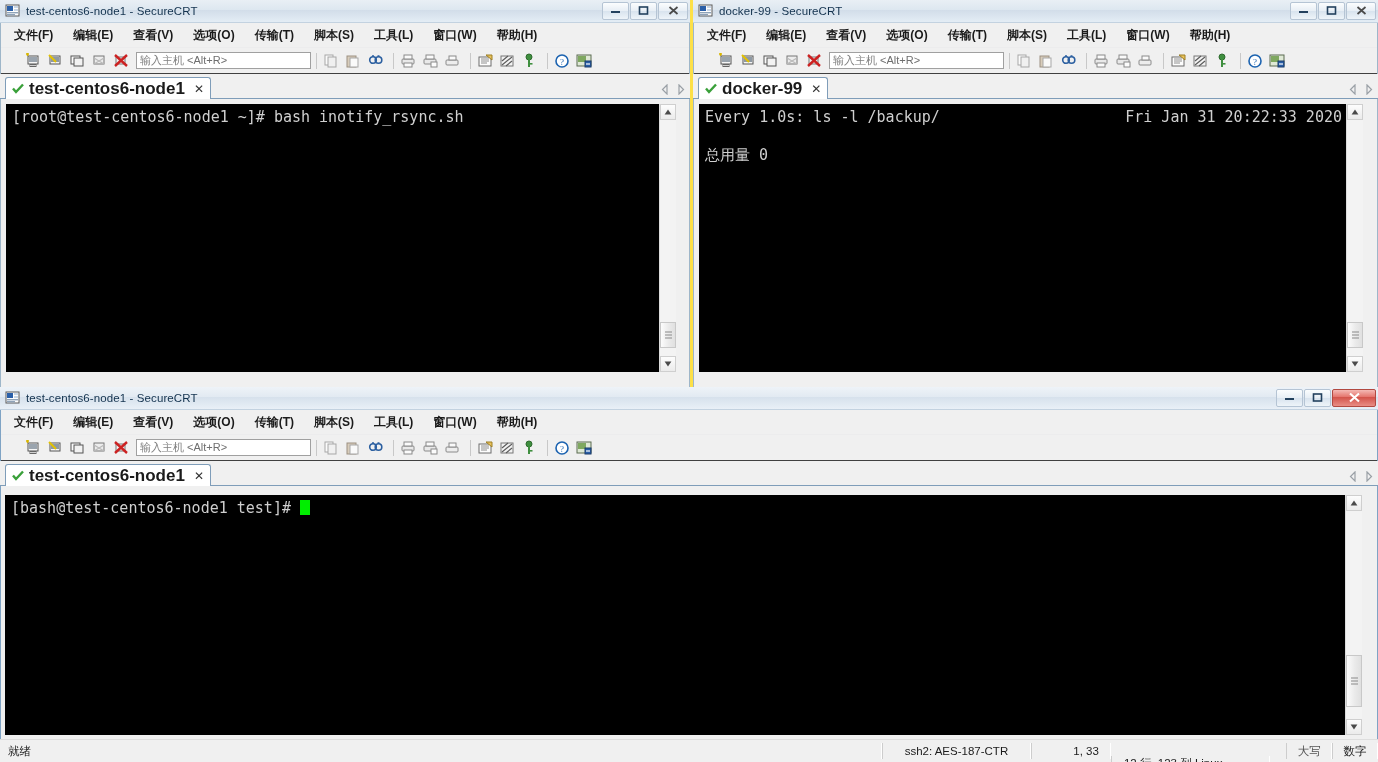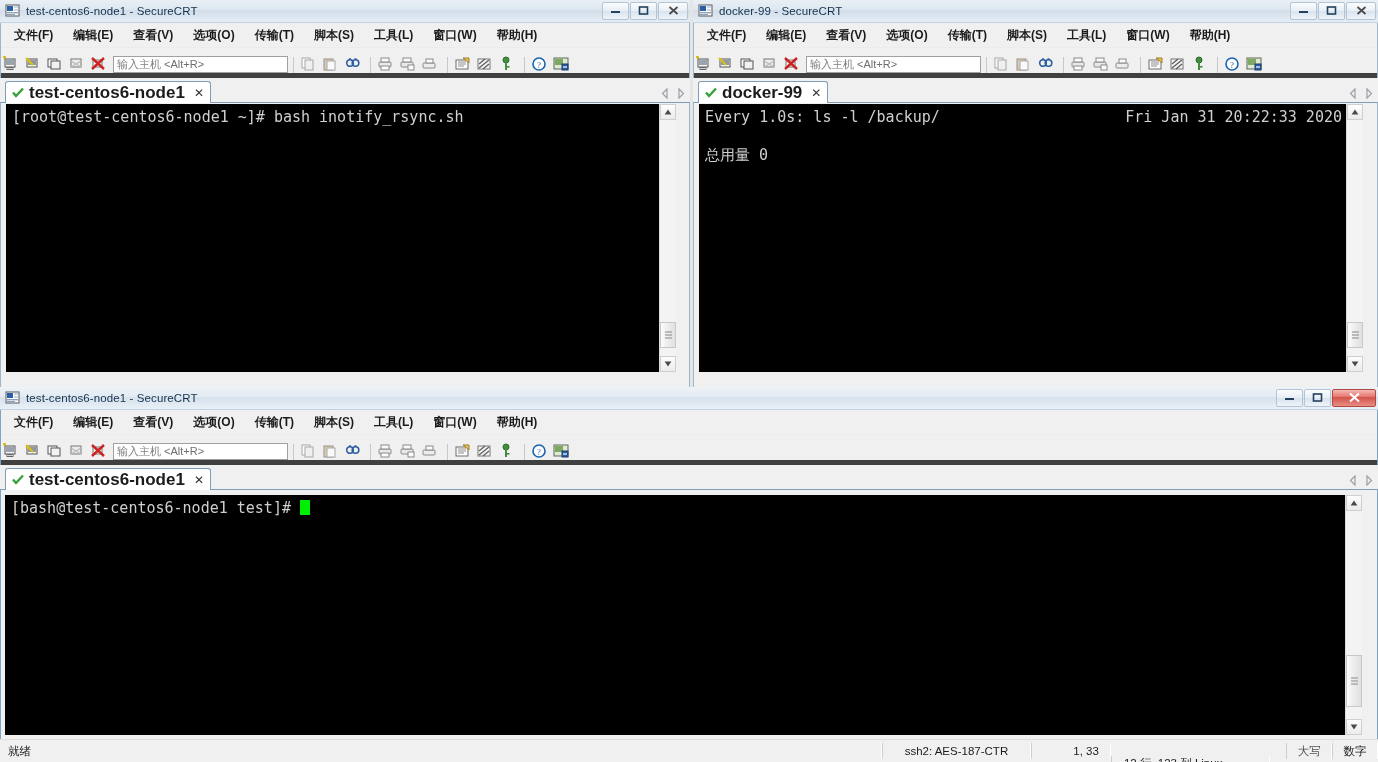--- a/index.html
+++ b/index.html
@@ -1,17 +1,17 @@
 <!DOCTYPE html>
 <html><head>
 <meta charset="utf-8">
 <style>
   html,body{margin:0;padding:0;background:#000;}
   body{width:1378px;height:762px;overflow:hidden;font-family:"Liberation Sans",sans-serif;}
-  #root{position:relative;width:1378px;height:762px;background:#e5e5e5;}
+  #root{position:relative;width:1378px;height:762px;background:#fde047;}
 
   
   .win{position:absolute;background:#f0f0f0;box-sizing:border-box;}
   .win-frame{position:absolute;inset:0;border:1px solid #9eb6c9;box-sizing:border-box;}
 
   .titlebar{position:relative;height:22px;
     background:linear-gradient(to bottom,#e9eff5 0%,#dde7f0 45%,#d2dde9 46%,#e4edf5 100%);
     border-bottom:1px solid #c3d2e0;display:flex;align-items:center;}
   .titlebar.active{background:linear-gradient(to bottom,#eef3f8 0%,#e2eaf2 45%,#d6e1ec 46%,#e9f0f7 100%);}
   .title-ico{width:16px;height:16px;margin:0 5px 0 5px;flex:0 0 auto;position:relative;}
@@ -26,22 +26,22 @@
   .wbtn.close.inactive{width:30px;background:linear-gradient(to bottom,#fbfdfe 0%,#e7eef5 50%,#d8e3ee 51%,#eef4f9 100%);
         border-color:#b5c4d4;}
   .wbtn svg{display:block;}
 
   
   .menubar{height:24px;background:#f0f0f0;display:flex;align-items:center;padding-left:14px;
            border-bottom:1px solid #ececed;font-weight:bold;}
   .menu-item{font-size:12px;color:#1b1b1b;margin-right:20px;white-space:nowrap;cursor:default;}
 
   
-  .toolbar{height:25px;background:#f0f0f0;display:flex;align-items:flex-end;padding-left:1px;
-           border-bottom:5px solid #404040;}
+  .toolbar{height:25px;background:#f0f0f0;display:flex;align-items:center;padding-left:24px;
+           border-bottom:1px solid #404040;}
   .tb-ico{width:20px;height:19px;margin-right:2px;position:relative;display:flex;align-items:center;justify-content:center;}
   .tb-sep{width:1px;height:16px;background:#c8c8c8;margin:0 5px;}
   .hostbox{width:175px;height:17px;background:#fff;border:1px solid #a0a0a0;box-sizing:border-box;
            display:flex;align-items:center;padding-left:3px;margin-left:2px;}
   .hostbox .ph{font-size:11px;color:#808080;white-space:nowrap;}
   .hostbox .ph b{color:#6e6e6e;font-weight:normal;}
 
   
   .tabstrip{height:24px;background:#f0f0f0;position:relative;display:flex;align-items:flex-end;
             padding-left:5px;border-bottom:1px solid #7f9db9;}

